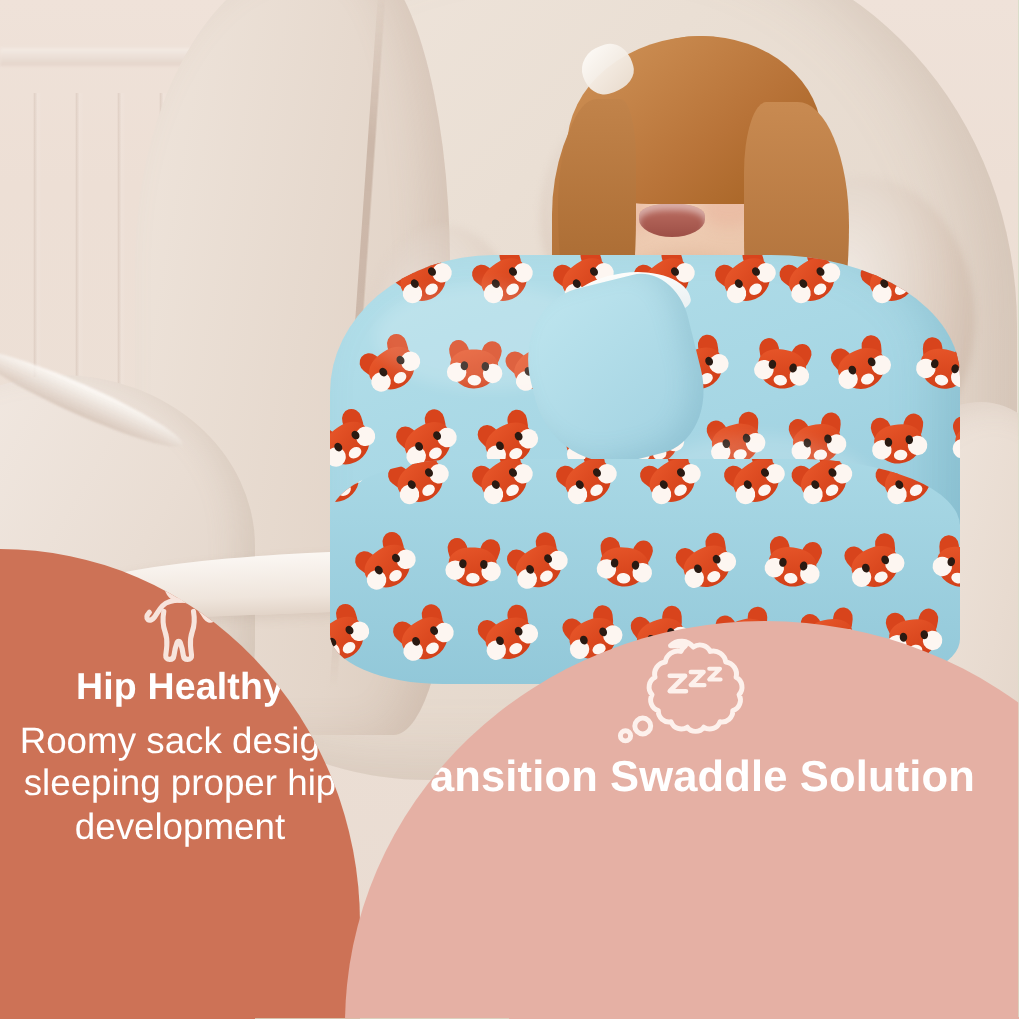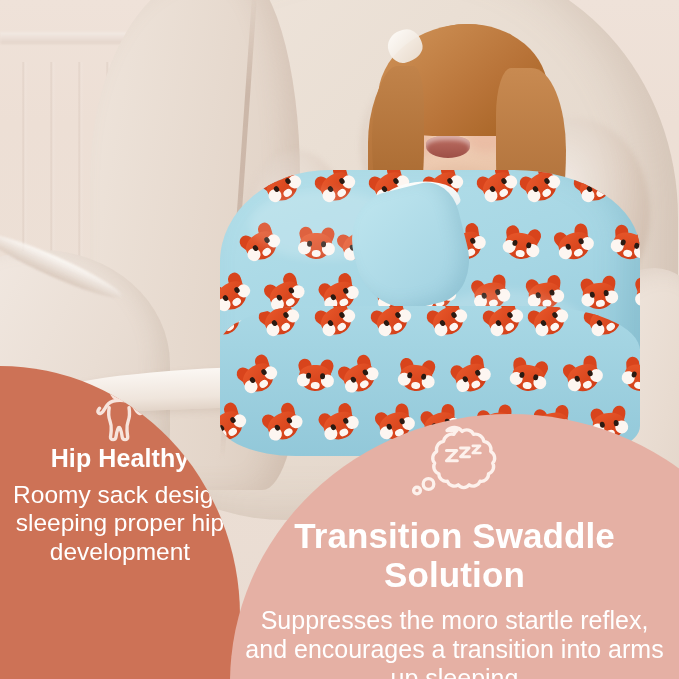--- a/index.html
+++ b/index.html
@@ -252,21 +252,21 @@
   }
   .body{
     line-height:1.16;
     color:#ffffff;
   }
   
   .panel-left .title{font-size:25px;margin-top:2px;}
   .panel-left .body{font-size:24.5px;margin-top:9px;padding:0 4px;}
   .panel-left .icon-wrap{height:62px;margin-top:14px;}
   
-  .panel-right .title{font-size:35px;margin-top:18px;}
+  .panel-right .title{font-size:29px;margin-top:4px;}
   .panel-right .body{font-size:25px;margin-top:12px;padding:0 10px;}
   .panel-right .icon-wrap{height:74px;margin-top:10px;}
 
   svg{display:block;}
 </style>
 </head>
 <body>
 
 <div id="stage">
 
@@ -998,17 +998,16 @@
         <svg width="96" height="74" viewBox="0 0 96 74" fill="none" stroke="#fdf1ec" stroke-width="3.3" stroke-linecap="round" stroke-linejoin="round">
           <path d="M40 6.5c4.2-4.4 11.6-4.0 15.2.9 3.8-2.8 9.4-1.4 11.3 2.9 4.8-1.2 9.7 2.1 10.3 7.0 4.9.6 8.2 5.4 6.9 10.2 4.3 2.2 5.3 8.0 2.0 11.6 2.3 4.0.2 9.3-4.2 10.7.2 4.6-4.0 8.3-8.5 7.4-1.5 4.4-6.9 6.2-10.8 3.6-2.7 3.7-8.3 3.7-11.0 0-3.9 2.6-9.3.8-10.8-3.6-4.5.9-8.7-2.8-8.5-7.4-4.4-1.4-6.5-6.7-4.2-10.7-3.3-3.6-2.3-9.4 2.0-11.6-1.3-4.8 2.0-9.6 6.9-10.2.6-4.9 5.5-8.2 10.3-7.0.8-1.7 2.0-3.0 3.1-3.8z"></path>
           <circle cx="21.5" cy="60" r="5.3"></circle>
           <circle cx="10" cy="66.5" r="3.4"></circle>
           <path d="M39.5 26.5h10.2L39.5 36.8h10.8" stroke-width="3.1"></path>
           <path d="M53.5 24.0h8.6L53.5 32.7h9.1" stroke-width="2.9"></path>
           <path d="M65.8 21.8h7.2L65.8 29.0h7.6" stroke-width="2.7"></path>
         </svg>
       </div>
       <div class="title">Transition Swaddle Solution</div>
-      <div class="body">Suppresses the moro startle reflex, and encourages a transition into arms up sleeping</div>
     </div>
   </div>
 
 </div>
 
 </body></html>

